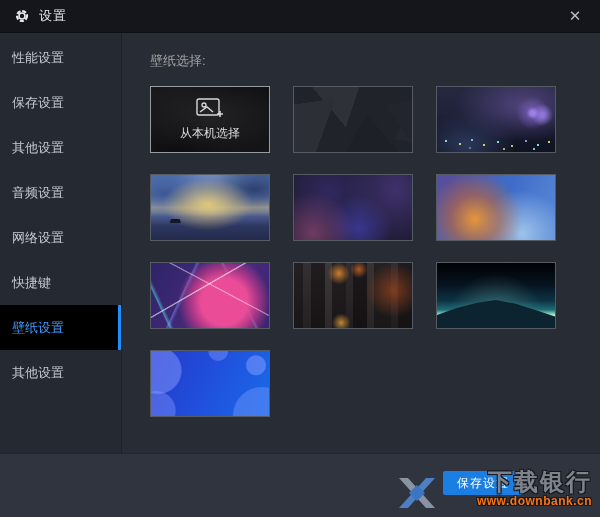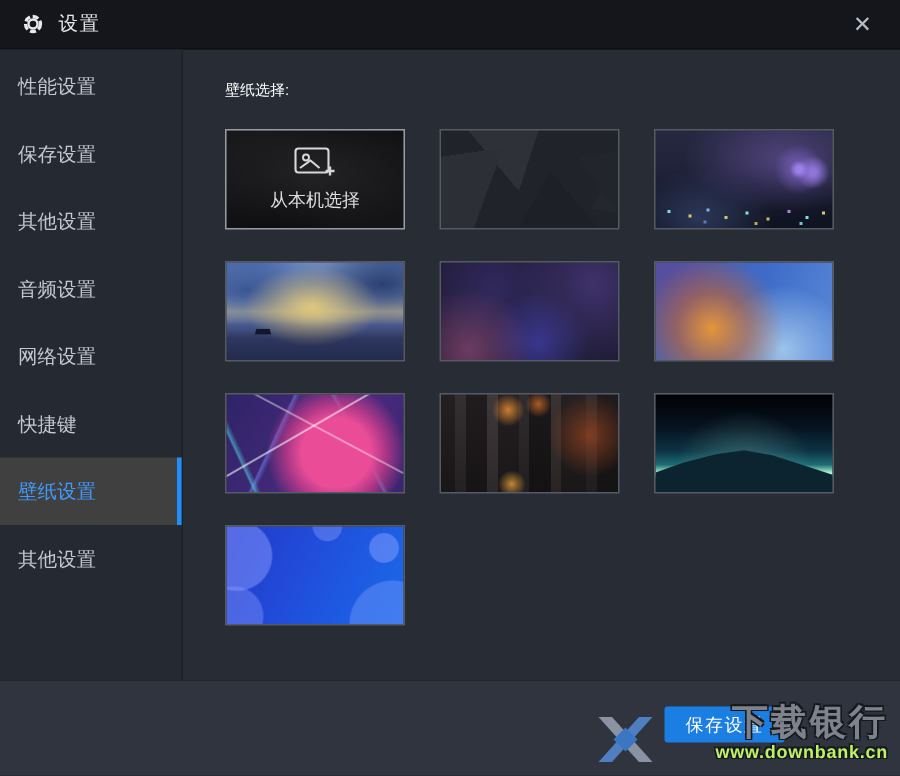--- a/index.html
+++ b/index.html
@@ -19,25 +19,25 @@
   .gear{width:16px;height:16px;margin-left:4px;}
   .win-title{color:#e4e7ec;font-size:13px;margin-left:9px;letter-spacing:1px;}
   .close-btn{margin-left:auto;color:#b9bdc5;font-size:15px;width:30px;height:32px;
     display:flex;align-items:center;justify-content:center;cursor:pointer;}
   
   .layout{display:flex;height:421px;}
   .sidebar{width:122px;background:var(--sidebar);border-right:1px solid #1d2128;
     padding-top:2px;flex:none;}
   .side-item{height:45px;line-height:45px;padding-left:12px;color:#c3c8d1;
     font-size:13px;position:relative;cursor:pointer;}
-  .side-item.active{background:#404040;color:#3f9bff;}
+  .side-item.active{background:#000000;color:#3f9bff;}
   .side-item.active::after{content:"";position:absolute;right:0;top:0;bottom:0;
     width:3px;background:var(--accent);}
   .main{flex:1;padding:19px 0 0 28px;}
-  .section-label{color:#ffffff;font-size:10px;line-height:18px;}
+  .section-label{color:#a3a3a3;font-size:13px;line-height:18px;}
   
   .grid{margin-top:16px;display:grid;grid-template-columns:repeat(3,120px);
     gap:21px 23px;}
   .tile{width:120px;height:67px;border:1px solid #565a62;cursor:pointer;
     position:relative;overflow:hidden;}
   .tile-local{border:1px solid #989ba1;display:flex;flex-direction:column;
     align-items:center;justify-content:center;
     background:
       linear-gradient(115deg,rgba(255,255,255,.05),transparent 40%),
       linear-gradient(295deg,rgba(255,255,255,.04),transparent 45%),
@@ -125,21 +125,21 @@
     background:var(--save);color:#fff;font-size:12px;border:none;border-radius:2px;
     display:flex;align-items:center;justify-content:center;cursor:pointer;
     font-family:inherit;letter-spacing:1px;}
   
   .watermark{position:absolute;right:8px;bottom:6px;display:flex;align-items:flex-start;
     z-index:10;pointer-events:none;}
   .wm-logo{width:44px;height:36px;margin-right:2px;margin-top:6px;}
   .wm-text{display:flex;flex-direction:column;align-items:flex-end;}
   .wm-title{font-size:24px;font-weight:bold;color:#7d828c;letter-spacing:2px;line-height:25px;
     text-shadow:1px 1px 0 #15181d,-1px -1px 0 #15181d,1px -1px 0 #15181d,-1px 1px 0 #15181d;}
-  .wm-url{font-size:12px;font-weight:bold;color:#bef264;letter-spacing:.5px;line-height:14px;
+  .wm-url{font-size:12px;font-weight:bold;color:#f97316;letter-spacing:.5px;line-height:14px;
     text-shadow:1px 1px 0 #15181d,-1px -1px 0 #15181d,1px -1px 0 #15181d,-1px 1px 0 #15181d;margin-left:36px;}
 </style>
 </head>
 <body>
 
 <div class="titlebar">
   <svg class="gear" viewBox="0 0 16 16">
     <circle cx="8" cy="8" r="5" fill="none" stroke="#e8eaee" stroke-width="2.2" stroke-dasharray="4 1.8"></circle>
     <circle cx="8" cy="8" r="3" fill="none" stroke="#e8eaee" stroke-width="1.6"></circle>
   </svg>

